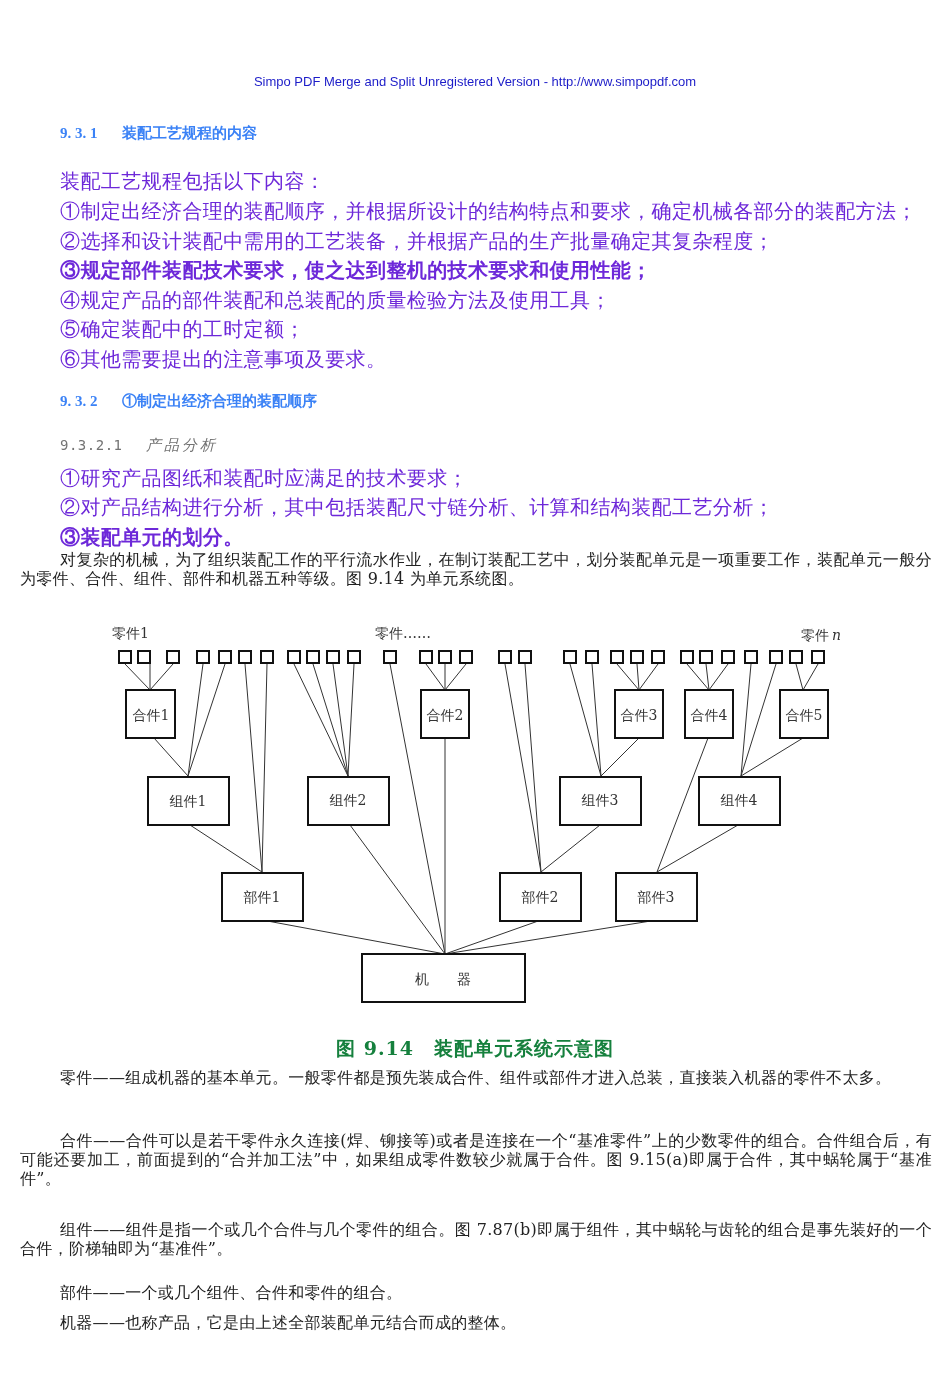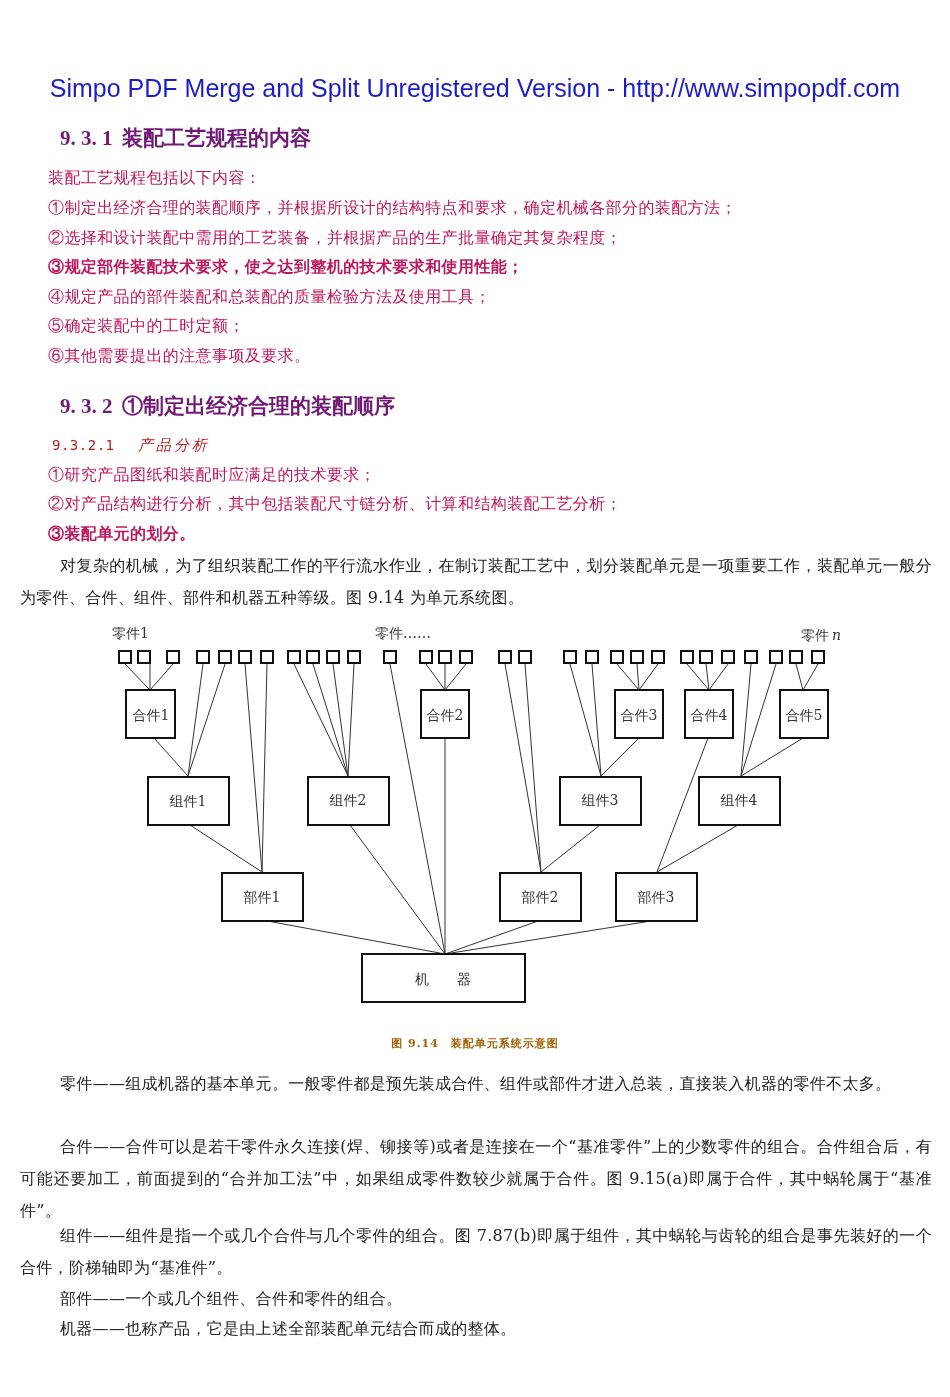--- a/index.html
+++ b/index.html
@@ -1,30 +1,30 @@
 <!DOCTYPE html>
 <html><head>
 <meta charset="utf-8">
 <style>
   html, body { margin: 0; padding: 0; background: #ffffff; }
   body { width: 950px; height: 1397px; position: relative; overflow: hidden;
          font-family: "DejaVu Serif", "Liberation Serif", serif; color: #222; }
   .watermark { position: absolute; top: 74px; left: 0; width: 950px; text-align: center;
-               font-family: "Liberation Sans", sans-serif; font-size: 25px; color: #1c1cc8; }
-  .h2 { position: absolute; left: 60px; font-size: 21px; font-weight: bold; color: #701a75; }
+               font-family: "Liberation Sans", sans-serif; font-size: 13px; color: #1c1cc8; }
+  .h2 { position: absolute; left: 60px; font-size: 15px; font-weight: bold; color: #3b82f6; }
   .h2 .num { display: inline-block; width: 62px; font-family: "Liberation Serif", serif; }
-  .h3 { position: absolute; left: 52px; font-size: 15px; color: #b91c1c; }
+  .h3 { position: absolute; left: 60px; font-size: 15px; color: #737373; }
   .h3 .num { display: inline-block; width: 86px; font-family: "DejaVu Sans Mono", monospace; font-size: 14px; letter-spacing: 0.5px; }
   .h3 .t { font-style: italic; letter-spacing: 3px; }
-  .line { position: absolute; left: 48px; font-size: 16px; color: #be185d; white-space: nowrap; letter-spacing: 0.4px; }
-  .para { position: absolute; left: 20px; width: 912px; font-size: 16px; line-height: 32px;
+  .line { position: absolute; left: 60px; font-size: 20px; color: #6d28d9; white-space: nowrap; letter-spacing: 0.4px; }
+  .para { position: absolute; left: 20px; width: 912px; font-size: 16px; line-height: 19px;
           color: #222; text-indent: 40px; text-align: justify; letter-spacing: 0.3px; }
   .diagram { position: absolute; left: 0; top: 615px; width: 950px; height: 400px; }
   .caption { position: absolute; top: 1036px; left: 0; width: 950px; text-align: center;
-             font-size: 11px; font-weight: bold; letter-spacing: 1px; color: #a16207; }
+             font-size: 19px; font-weight: bold; letter-spacing: 1px; color: #15803d; }
   svg text { font-family: "DejaVu Serif", "Liberation Serif", serif; }
 </style>
 </head>
 <body>
 
 <div class="watermark">Simpo PDF Merge and Split Unregistered Version - http://www.simpopdf.com</div>
 
 <div class="h2" style="top:124px;">
   <span class="num">9. 3. 1</span><span>装配工艺规程的内容</span>
 </div>

